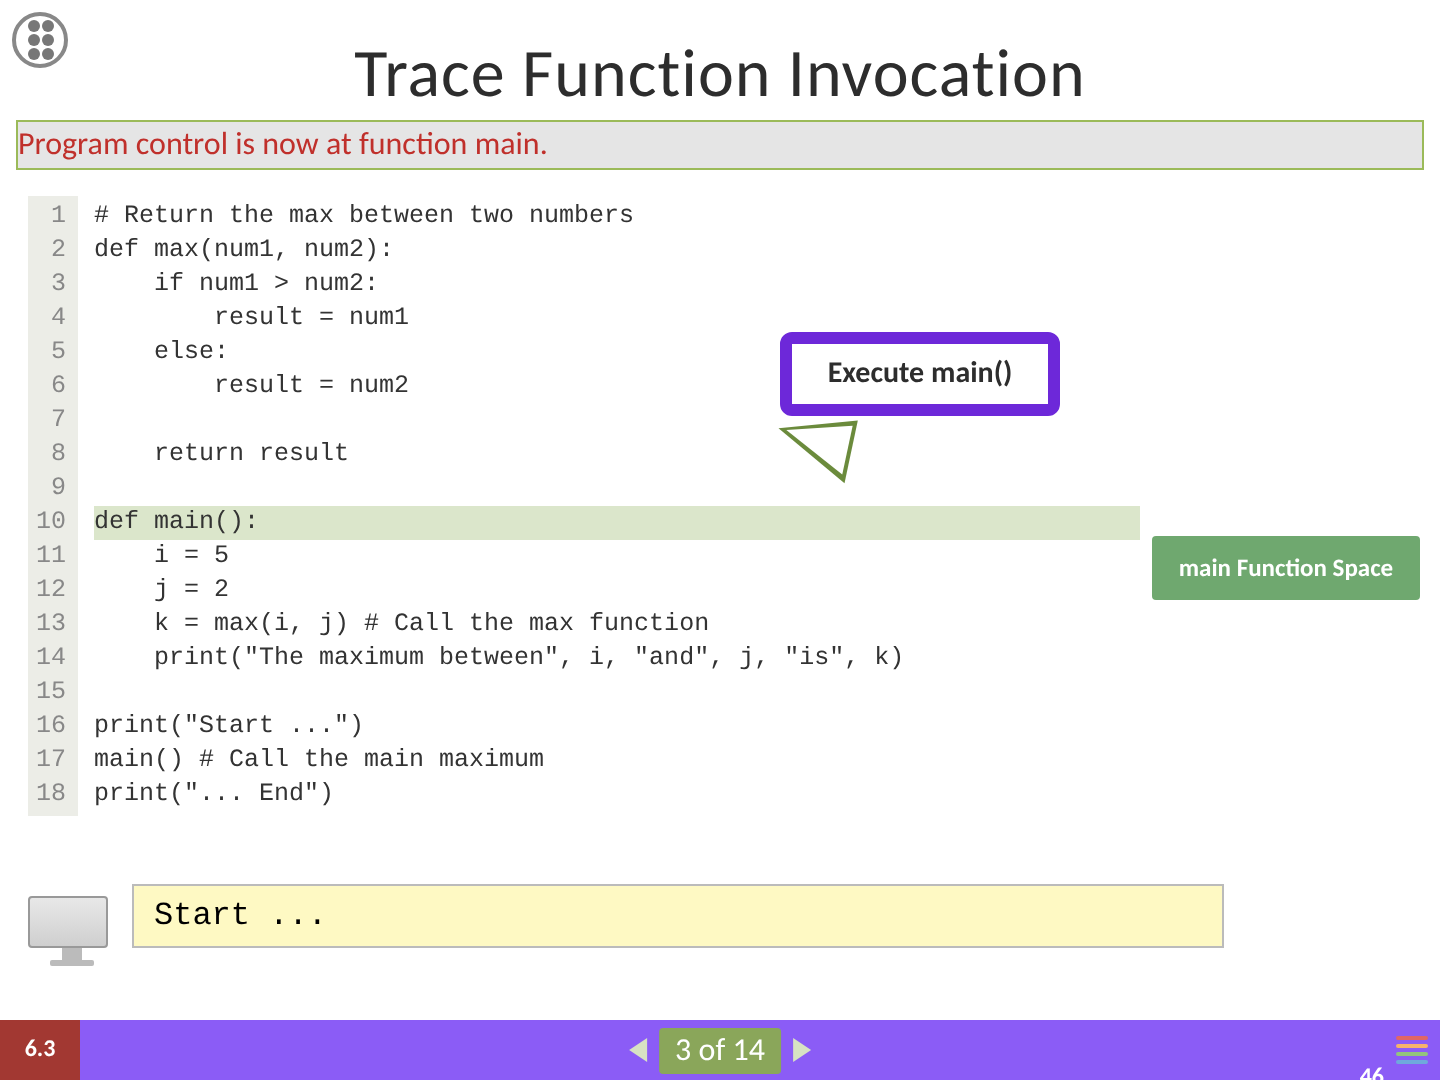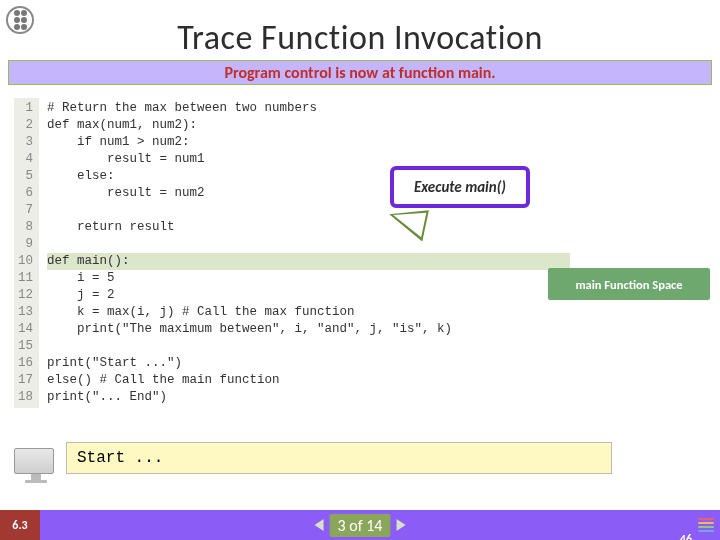--- a/index.html
+++ b/index.html
@@ -35,25 +35,25 @@
   .title {
     text-align: center;
     font-size: 34px;
     font-weight: 400;
     color: #2d2d2d;
     margin-top: 17px;
     letter-spacing: 0.5px;
   }
   .banner {
     margin: 2px 8px 0 8px;
-    background: #c4b5fd;
+    background: #e5e5e5;
     border: 1px solid #9bba59;
-    text-align: center;
+    text-align: left;
     font-size: 16px;
-    font-weight: 700;
+    font-weight: 400;
     color: #c0302b;
     padding: 2px 0;
   }
   .code-area {
     position: absolute;
     top: 98px;
     left: 14px;
     width: 556px;
     display: flex;
     font-family: "Courier New", monospace;
@@ -79,29 +79,28 @@
     display: inline-block;
     width: 100%;
   }
   .callout {
     position: absolute;
     top: 166px;
     left: 390px;
     width: 140px;
     height: 42px;
     background: #fff;
-    border: 4px solid #6d28d9;
+    border: 6px solid #6d28d9;
     border-radius: 6px;
     display: flex;
     align-items: center;
     justify-content: center;
     font-size: 15px;
     font-weight: 700;
     color: #2d2d2d;
-    font-style: italic;
   }
   .callout-tail {
     position: absolute;
     top: 206px;
     left: 388px;
     width: 0; height: 0;
     border-top: 12px solid transparent;
     border-bottom: 20px solid transparent;
     border-right: 38px solid #6b8b3c;
     transform: rotate(12deg);
@@ -112,21 +111,21 @@
     top: -9px;
     left: 4px;
     border-top: 9px solid transparent;
     border-bottom: 16px solid transparent;
     border-right: 32px solid #fff;
   }
   .fn-space {
     position: absolute;
     top: 268px;
     right: 10px;
-    width: 162px;
+    width: 134px;
     height: 32px;
     background: #6fa86f;
     color: #fff;
     font-weight: 700;
     font-size: 12.5px;
     display: flex;
     align-items: center;
     justify-content: center;
     border-radius: 2px;
   }
@@ -270,21 +269,21 @@
 <span></span>
 <span>    return result</span>
 <span></span>
 <span class="hl-row">def main():</span>
 <span>    i = 5</span>
 <span>    j = 2</span>
 <span>    k = max(i, j) # Call the max function</span>
 <span>    print("The maximum between", i, "and", j, "is", k)</span>
 <span></span>
 <span>print("Start ...")</span>
-<span>else() # Call the main function</span>
+<span>main() # Call the main maximum</span>
 <span>print("... End")</span></div>
 </div>
 
 <div class="callout-tail"></div>
 <div class="callout">Execute main()</div>
 
 <div class="fn-space">main Function Space</div>
 
 <div class="monitor">
   <div class="screen"></div>

